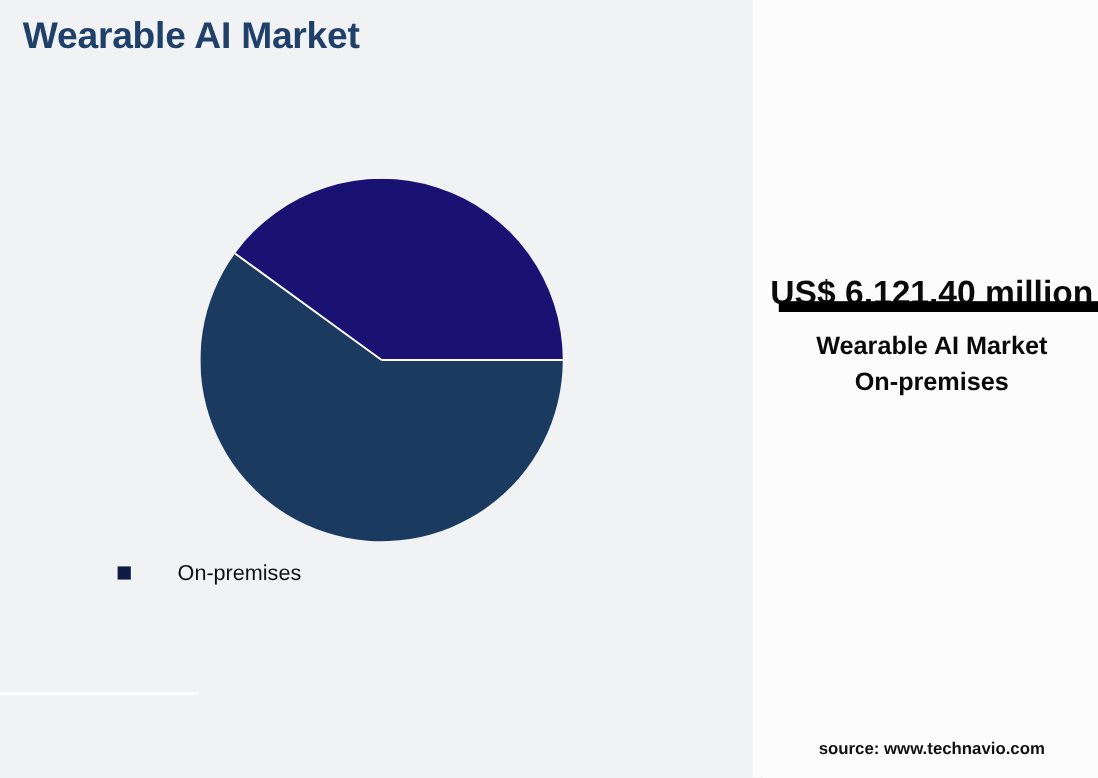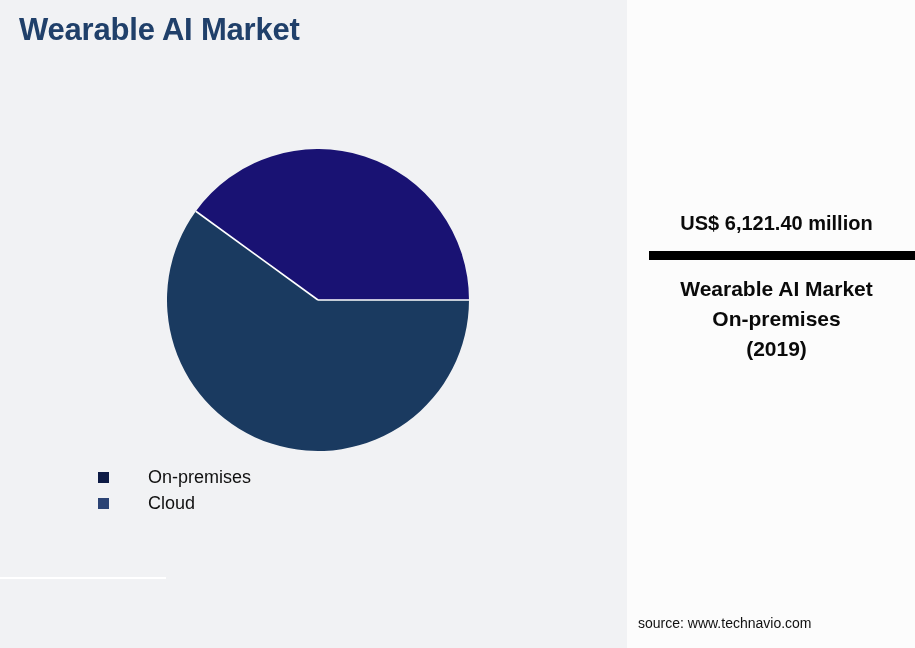--- a/index.html
+++ b/index.html
@@ -110,24 +110,24 @@
   #callout-inner {
     position: absolute;
     left: 11px;
     top: 0;
     width: 277px;
     height: 648px;
   }
   #callout-value {
     position: absolute;
     left: 0;
-    top: 212px;
+    top: 228px;
     width: 277px;
     text-align: center;
-    font-size: 20px;
+    font-size: 28px;
     font-weight: bold;
     color: #0a0a0a;
     line-height: 1.15;
     white-space: nowrap;
   }
   #callout-rule {
     position: absolute;
     left: 11px;
     top: 251px;
     width: 277px;
@@ -143,23 +143,23 @@
     font-size: 21px;
     font-weight: bold;
     color: #0a0a0a;
     line-height: 1.42;
   }
   #source-note {
     position: absolute;
     left: 0;
     top: 615px;
     width: 277px;
-    text-align: left;
+    text-align: center;
     font-size: 14px;
-    font-weight: normal;
+    font-weight: bold;
     color: #111111;
     white-space: nowrap;
   }
 </style>
 </head>
 <body>
 
 <div id="chart-panel">
 
   <div id="title-block">
@@ -177,37 +177,32 @@
           <line x1="151" y1="151" x2="28.84" y2="62.24" stroke="#ffffff" stroke-width="1.6"></line>
         </g>
     </svg>
   </div>
 
   <div id="legend">
     <div class="legend-row">
       <span class="legend-swatch" style="background: rgb(13, 27, 69);"></span>
       <span class="legend-label">On-premises</span>
     </div>
-    <div class="legend-row">
-      <span class="legend-swatch" style="background: rgb(43, 67, 116);"></span>
-      <span class="legend-label">Cloud</span>
-    </div>
   </div>
 
   <div id="baseline-rule"></div>
 </div>
 
 <div id="callout-panel">
   <div id="callout-inner">
 
     <div id="callout-value">US$ 6,121.40 million</div>
 
     <div id="callout-rule"></div>
 
     <div id="callout-caption">
       <div>Wearable AI Market</div>
       <div>On-premises</div>
-      <div>(2019)</div>
     </div>
 
     <div id="source-note">source: www.technavio.com</div>
   </div>
 </div>
 
 </body></html>

